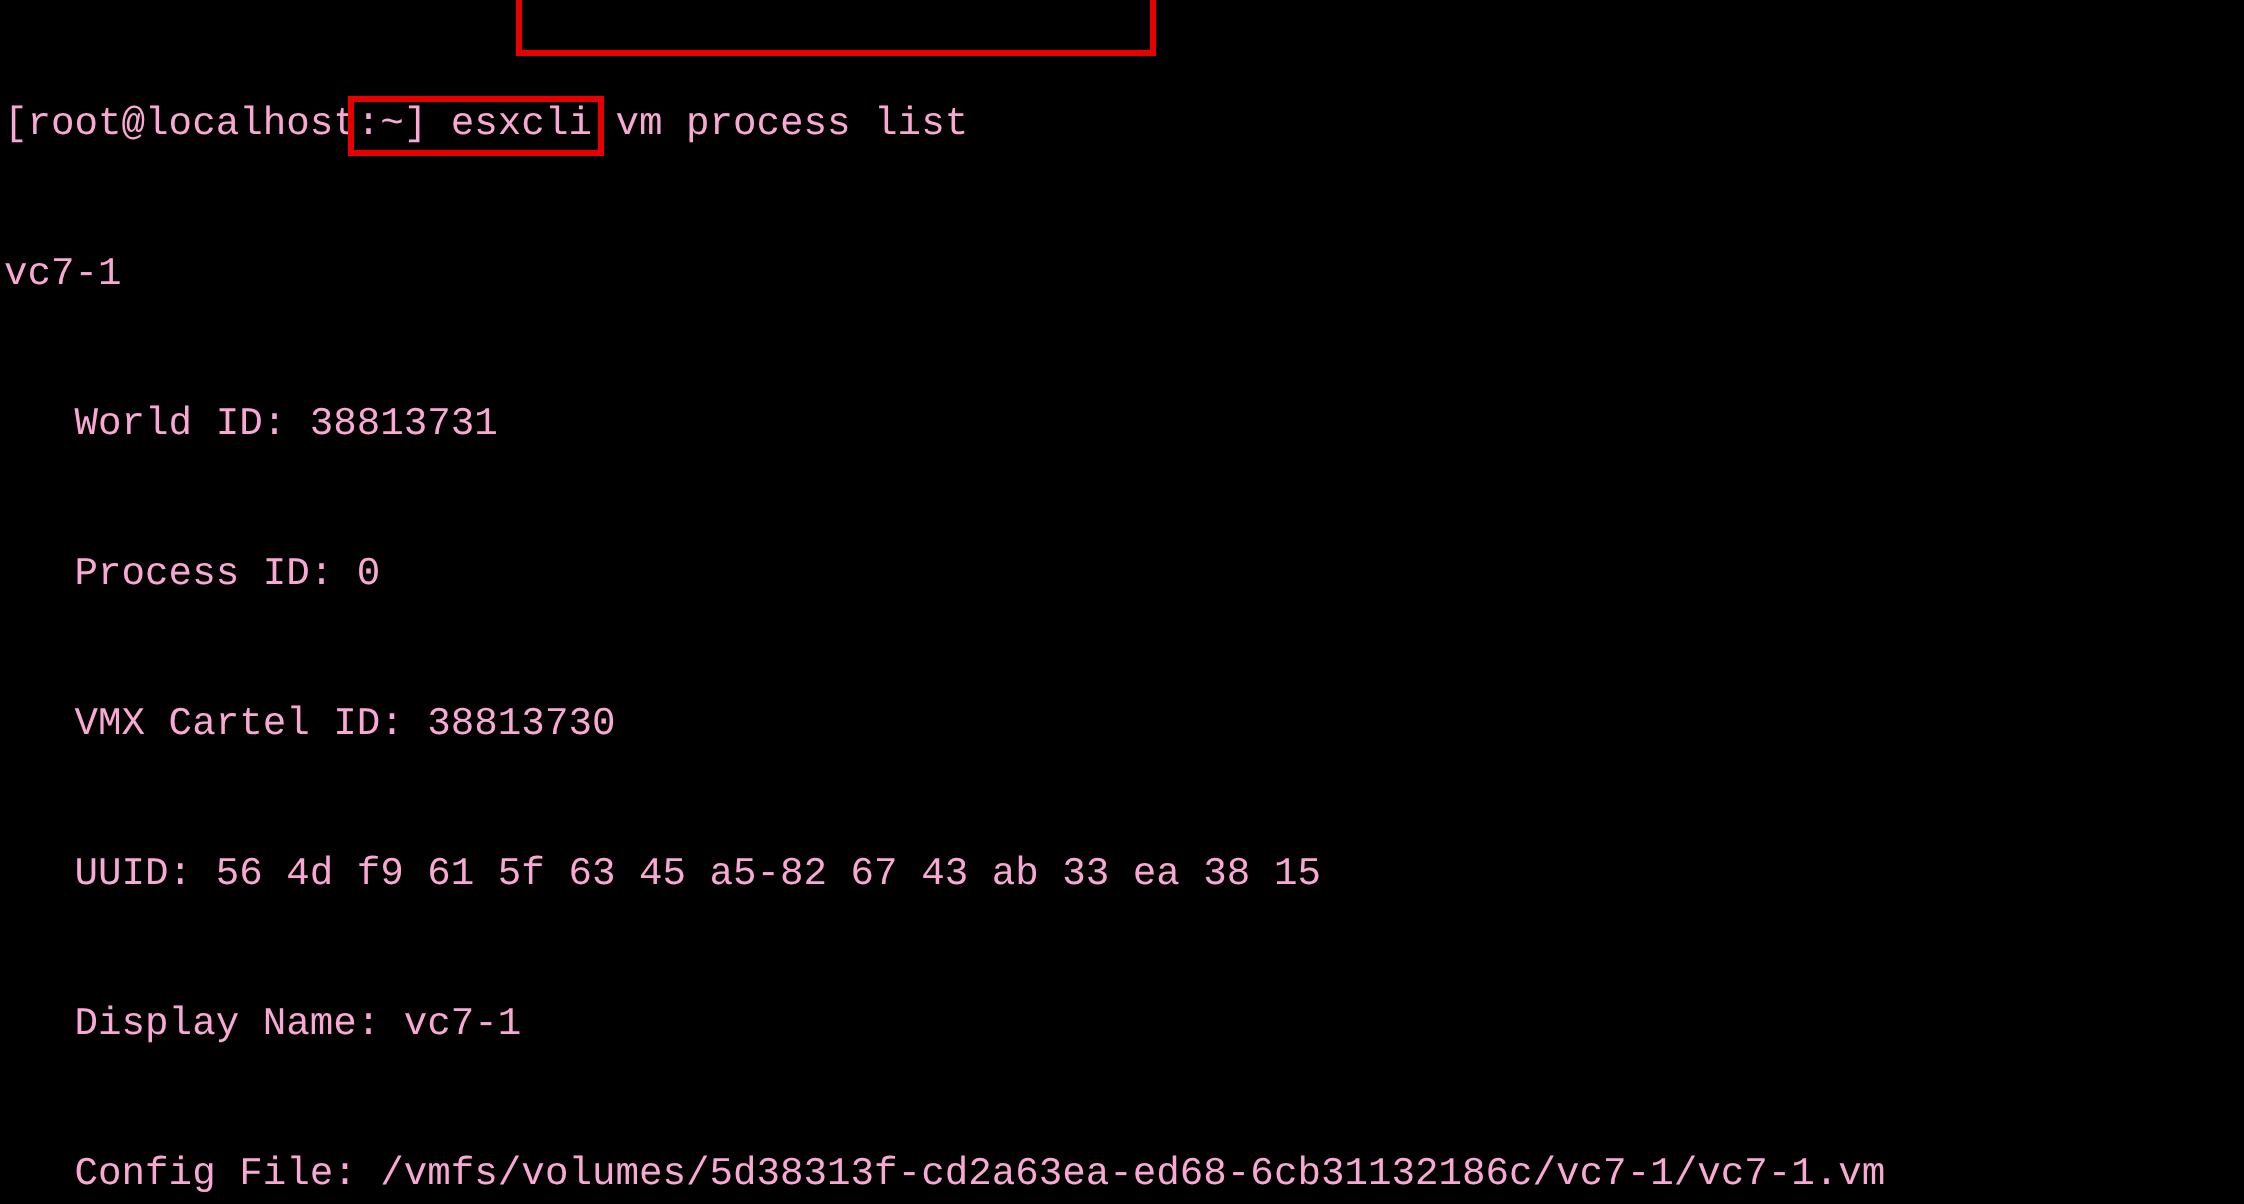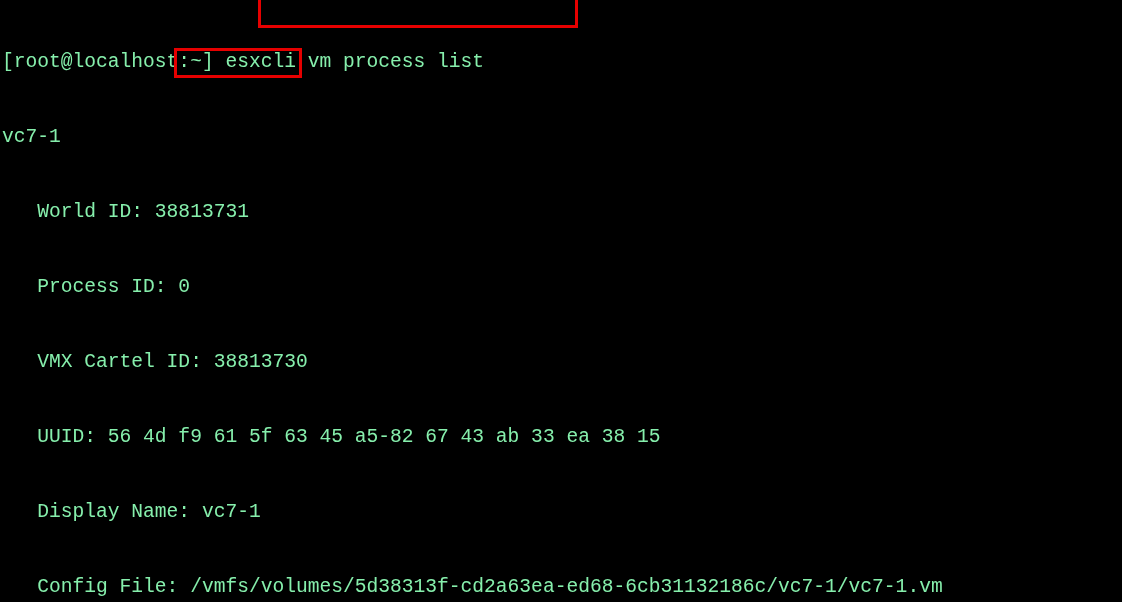--- a/index.html
+++ b/index.html
@@ -9,21 +9,21 @@
   }
   #terminal {
     position: relative;
     width: 1122px;
     height: 602px;
     background: #000000;
     overflow: hidden;
     font-family: "Liberation Mono", "DejaVu Sans Mono", monospace;
     font-size: 19.6px;
     line-height: 25px;
-    color: #86efac;
+    color: #f9a8d4;
     letter-spacing: 0px;
     -webkit-font-smoothing: none;
   }
   #screen {
     position: absolute;
     left: 2px;
     top: 0px;
     width: 1124px;
     white-space: pre;
   }

